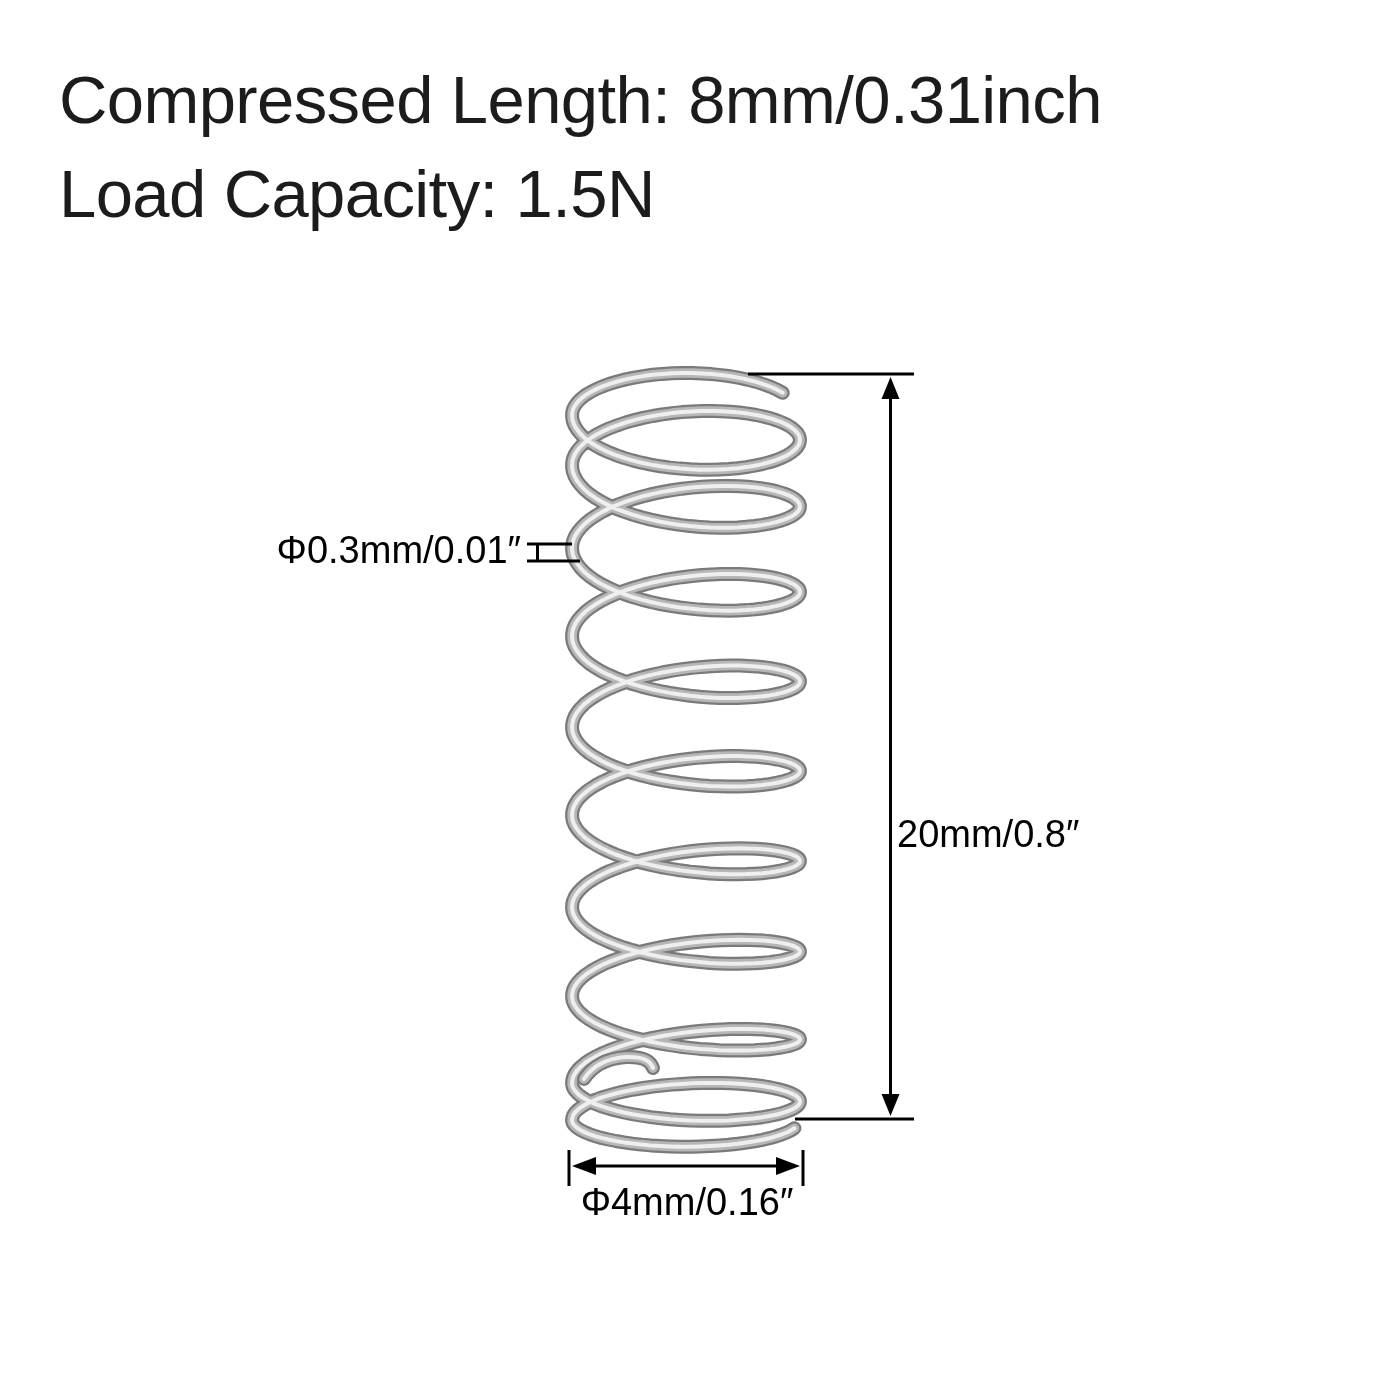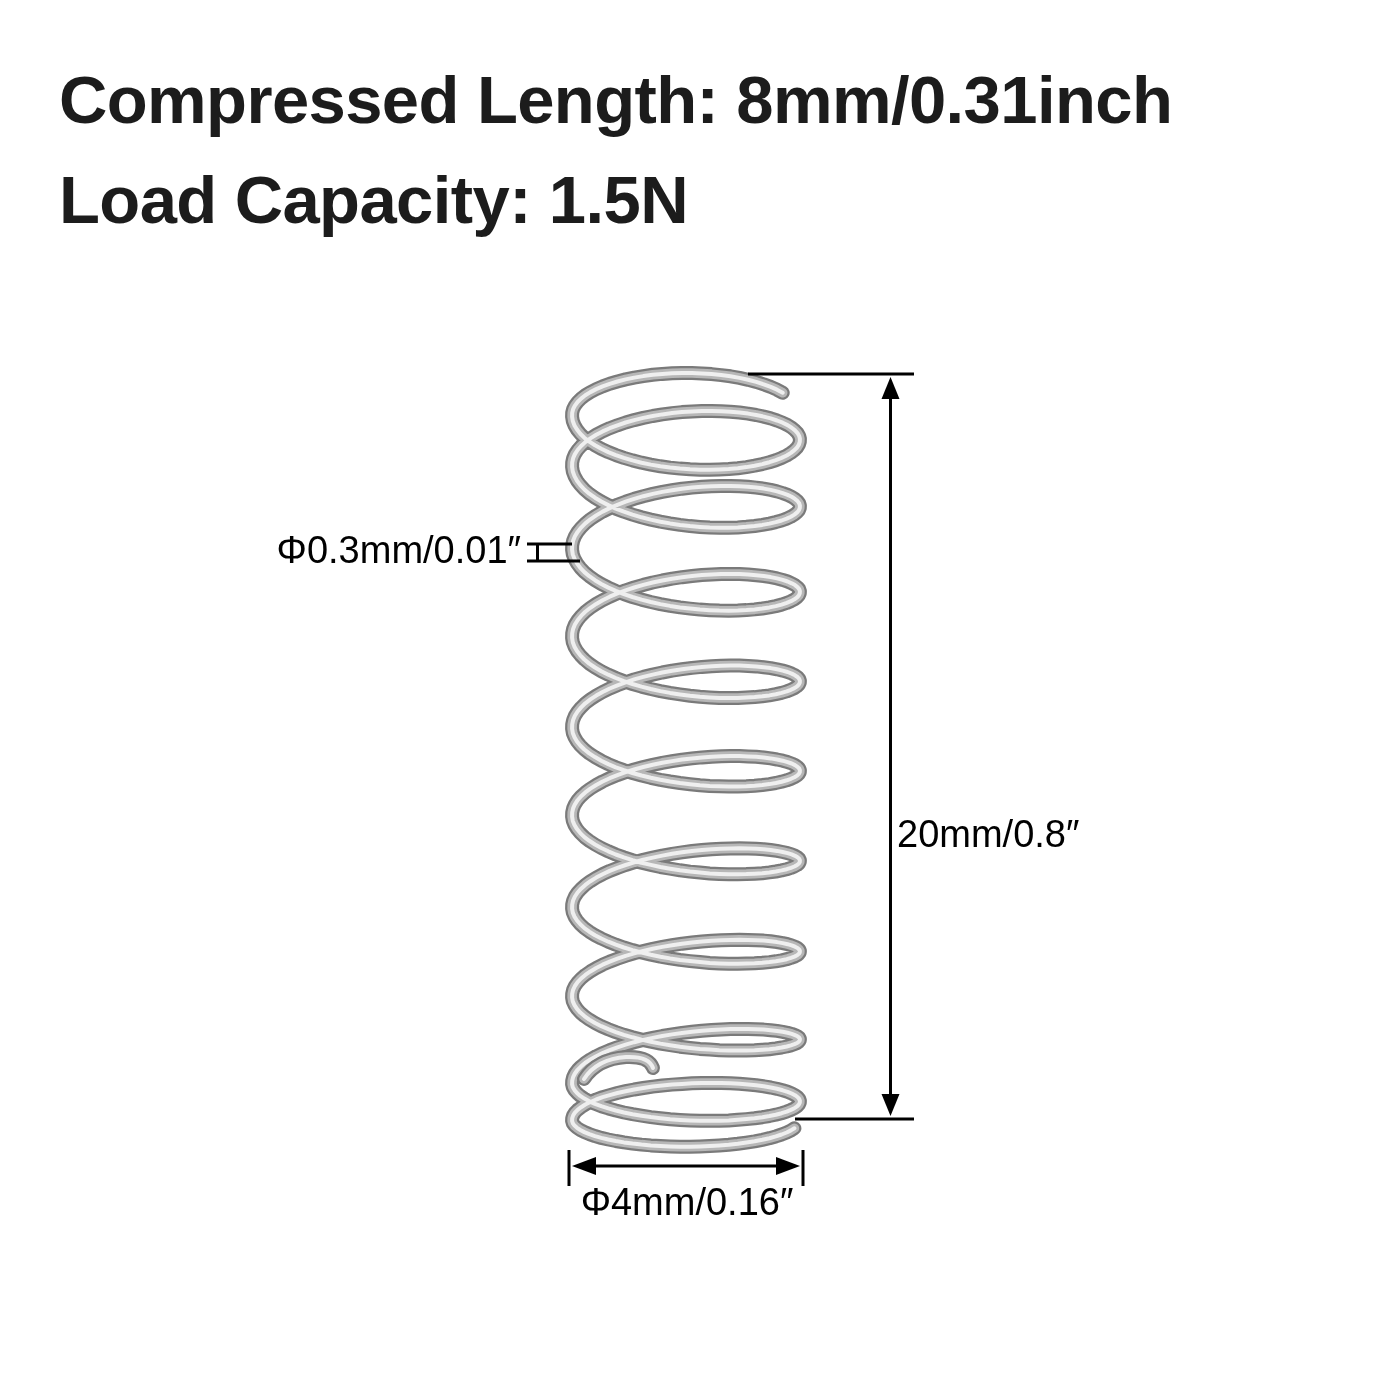--- a/index.html
+++ b/index.html
@@ -16,24 +16,23 @@
     font-family:"Liberation Sans","DejaVu Sans",sans-serif;
   }
   .title-line{
     position:absolute;
     left:59px;
     font-size:67px;
     letter-spacing:-0.6px;
     line-height:1;
     color:var(--title);
     white-space:nowrap;
-    font-weight:bold;
   }
   #title-line-1{top:66px;}
-  #title-line-2{top:166px;}
+  #title-line-2{top:160px;}
   svg.scene{position:absolute;left:0;top:0;}
   .coil{fill:none;stroke-linecap:round;stroke-linejoin:round;}
   .dim-stroke{stroke:var(--dim);stroke-width:3;fill:none;}
   .dim-fill{fill:var(--dim);stroke:none;}
   .dim-text{
     fill:var(--dim);
     font-family:"Liberation Sans","DejaVu Sans",sans-serif;
     font-size:38px;
   }
 </style>

